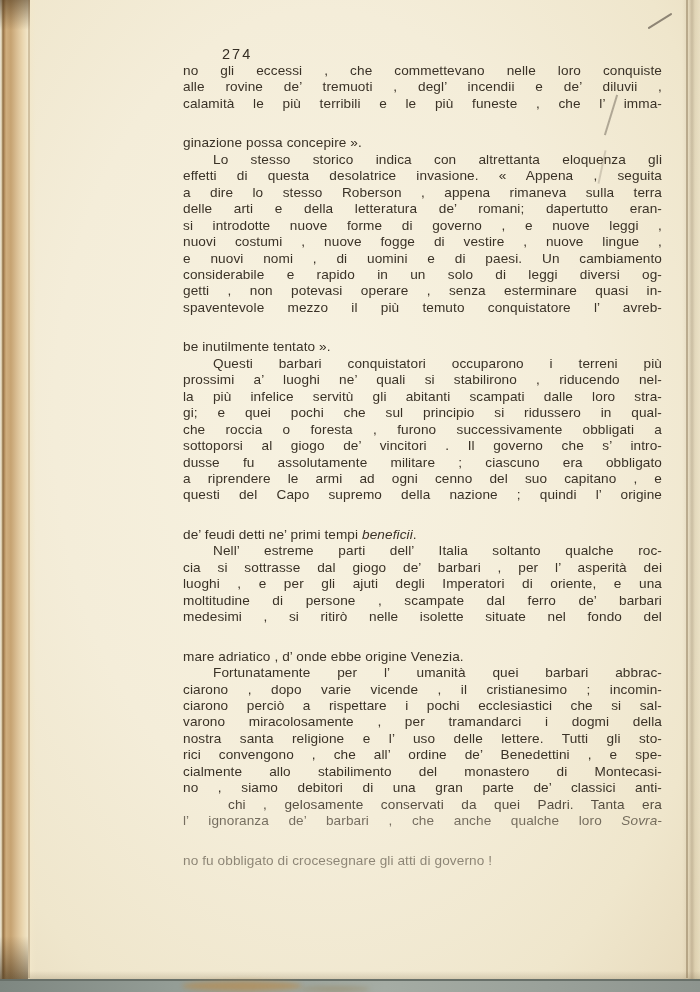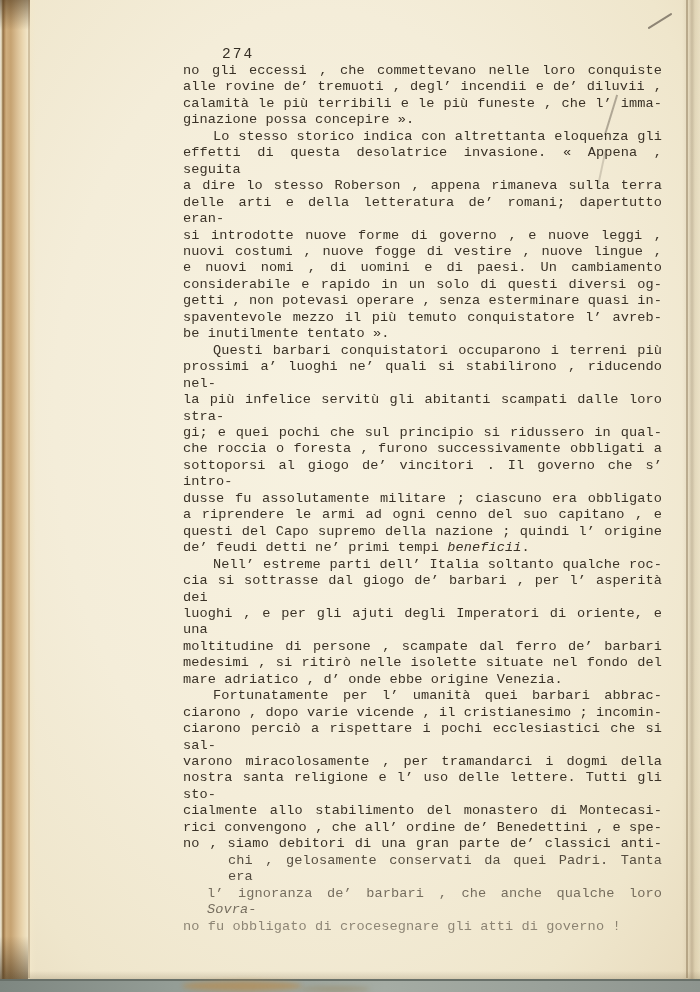--- a/index.html
+++ b/index.html
@@ -1,20 +1,20 @@
 <!DOCTYPE html>
 <html><head>
 <meta charset="utf-8">
 <style>
   html,body { margin:0; padding:0; background:#3a3a38; }
   .scan {
     position:relative; width:700px; height:992px; overflow:hidden;
     background:
       radial-gradient(ellipse at 46% 42%, #f7f2e1 0%, #f4edd9 50%, #efe6cc 80%, #e7dabc 100%);
-    font-family:Liberation Mono, monospace;
+    font-family:Liberation Sans, sans-serif;
   }
   
   .spine {
     position:absolute; left:0; top:0; bottom:10px; width:36px;
     background:linear-gradient(90deg,
       #efe9da 0%, #d3c3a0 5%,
       #8e6c43 8%, #b28c5b 12%,
       #cfae7e 17%, #c6a372 30%,
       #d9bd92 46%, #e9d5ae 62%,
       #f2e7ca 78%, rgba(244,237,217,0) 100%);
@@ -74,24 +74,24 @@
   }
   
   .text-block {
     position:absolute; left:183px; top:46px; width:479px;
     color:#3a3227; font-size:13.6px; line-height:16.45px; letter-spacing:.1px;
   }
   .page-num {
     margin-left:39px; height:17px; font-size:14.5px; letter-spacing:2px; color:#352e24;
   }
   .line { text-align:justify; text-align-last:justify; }
-  .line.para-end { text-align-last:left; }
+  .line.para-end { text-align-last:left;margin-top:23px; }
   .line.para-start { text-indent:30px; }
   .paragraph:last-child .line:nth-last-child(3) { opacity:.85;margin-left:45px; }
-  .paragraph:last-child .line:nth-last-child(2) { opacity:.68;margin-left:24px; }
+  .paragraph:last-child .line:nth-last-child(2) { opacity:.68; }
   .paragraph:last-child .line:nth-last-child(1) { opacity:.55; }
   i { font-style:italic; }
 </style>
 </head>
 <body>
 
 <div class="scan">
   <div class="spine"></div>
   <div class="spine-line"></div>
   <div class="right-edge"></div>
@@ -114,21 +114,21 @@
           <div class="line para-end"><span>ginazione possa concepire ».</span></div>
         </div>
         <div class="paragraph">
           <div class="line para-start"><span>Lo stesso storico indica con altrettanta eloquenza gli</span></div>
           <div class="line"><span>effetti di questa desolatrice invasione. « Appena , seguita</span></div>
           <div class="line"><span>a dire lo stesso Roberson , appena rimaneva sulla terra</span></div>
           <div class="line"><span>delle arti e della letteratura de’ romani; dapertutto eran-</span></div>
           <div class="line"><span>si introdotte nuove forme di governo , e nuove leggi ,</span></div>
           <div class="line"><span>nuovi costumi , nuove fogge di vestire , nuove lingue ,</span></div>
           <div class="line"><span>e nuovi nomi , di uomini e di paesi. Un cambiamento</span></div>
-          <div class="line"><span>considerabile e rapido in un solo di questi diversi og-</span></div>
+          <div class="line"><span>considerabile e rapido in un solo di leggi diversi og-</span></div>
           <div class="line"><span>getti , non potevasi operare , senza esterminare quasi in-</span></div>
           <div class="line"><span>spaventevole mezzo il più temuto conquistatore l’ avreb-</span></div>
           <div class="line para-end"><span>be inutilmente tentato ».</span></div>
         </div>
         <div class="paragraph">
           <div class="line para-start"><span>Questi barbari conquistatori occuparono i terreni più</span></div>
           <div class="line"><span>prossimi a’ luoghi ne’ quali si stabilirono , riducendo nel-</span></div>
           <div class="line"><span>la più infelice servitù gli abitanti scampati dalle loro stra-</span></div>
           <div class="line"><span>gi; e quei pochi che sul principio si ridussero in qual-</span></div>
           <div class="line"><span>che roccia o foresta , furono successivamente obbligati a</span></div>
@@ -145,22 +145,22 @@
           <div class="line"><span>moltitudine di persone , scampate dal ferro de’ barbari</span></div>
           <div class="line"><span>medesimi , si ritirò nelle isolette situate nel fondo del</span></div>
           <div class="line para-end"><span>mare adriatico , d’ onde ebbe origine Venezia.</span></div>
         </div>
         <div class="paragraph">
           <div class="line para-start"><span>Fortunatamente per l’ umanità quei barbari abbrac-</span></div>
           <div class="line"><span>ciarono , dopo varie vicende , il cristianesimo ; incomin-</span></div>
           <div class="line"><span>ciarono perciò a rispettare i pochi ecclesiastici che si sal-</span></div>
           <div class="line"><span>varono miracolosamente , per tramandarci i dogmi della</span></div>
           <div class="line"><span>nostra santa religione e l’ uso delle lettere. Tutti gli sto-</span></div>
+          <div class="line"><span>rici convengono , che all’ ordine de’ Benedettini , e spe-</span></div>
           <div class="line"><span>cialmente allo stabilimento del monastero di Montecasi-</span></div>
-          <div class="line"><span>rici convengono , che all’ ordine de’ Benedettini , e spe-</span></div>
           <div class="line"><span>no , siamo debitori di una gran parte de’ classici anti-</span></div>
           <div class="line"><span>chi , gelosamente conservati da quei Padri. Tanta era</span></div>
           <div class="line"><span>l’ ignoranza de’ barbari , che anche qualche loro </span><i>Sovra-</i></div>
           <div class="line para-end"><span>no fu obbligato di crocesegnare gli atti di governo !</span></div>
         </div>
       </div>
   </div>
 </div>
 
 </body></html>

